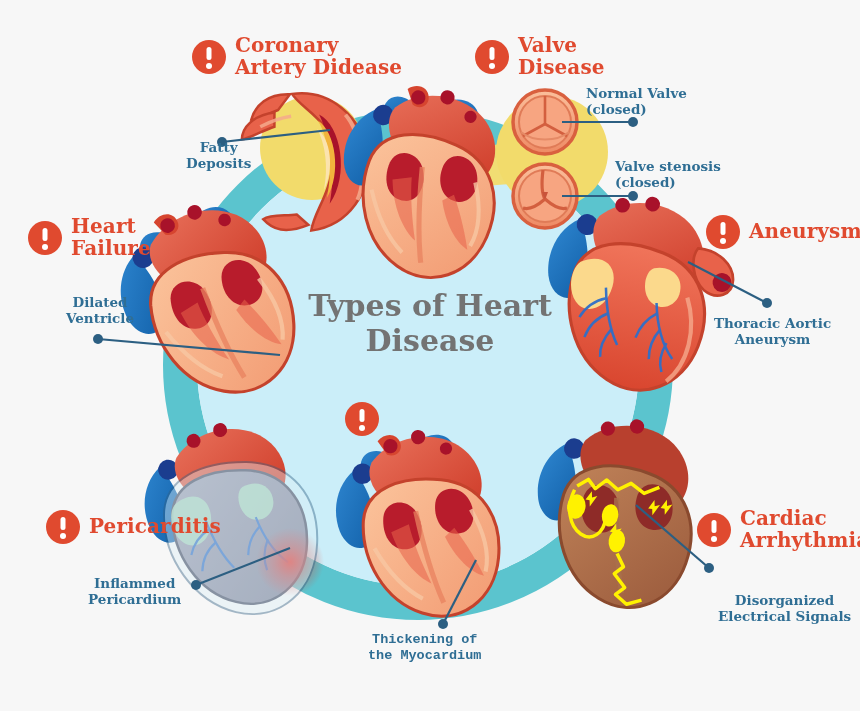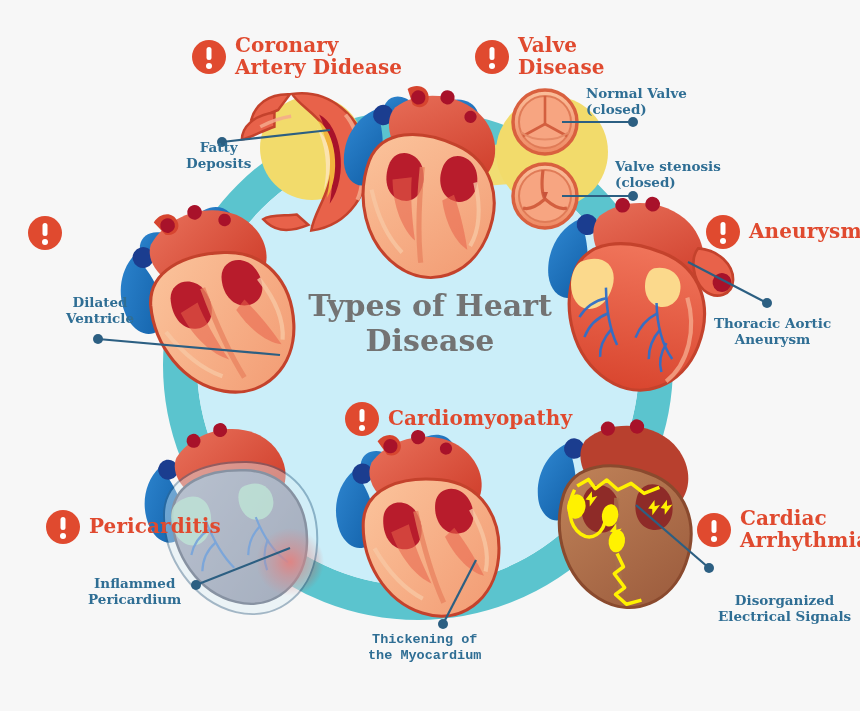--- a/index.html
+++ b/index.html
@@ -278,28 +278,29 @@
         <div class="badge-title">Coronary
 Artery Didease</div>
       </div>
       <div class="badge-wrap" style="left: 475px; top: 35px;">
         <div class="badge"></div>
         <div class="badge-title">Valve
 Disease</div>
       </div>
       <div class="badge-wrap" style="left: 28px; top: 216px;">
         <div class="badge"></div>
+        <div class="badge-title">Heart
+Failure</div>
       </div>
       <div class="badge-wrap" style="left: 706px; top: 215px;">
         <div class="badge"></div>
         <div class="badge-title">Aneurysm</div>
       </div>
       <div class="badge-wrap" style="left: 345px; top: 402px;">
         <div class="badge"></div>
-        <div class="badge-title">Cardiomyopathy</div>
       </div>
       <div class="badge-wrap" style="left: 46px; top: 510px;">
         <div class="badge"></div>
         <div class="badge-title">Pericarditis</div>
       </div>
       <div class="badge-wrap" style="left: 697px; top: 508px;">
         <div class="badge"></div>
         <div class="badge-title">Cardiac
 Arrhythmia</div>
       </div>

